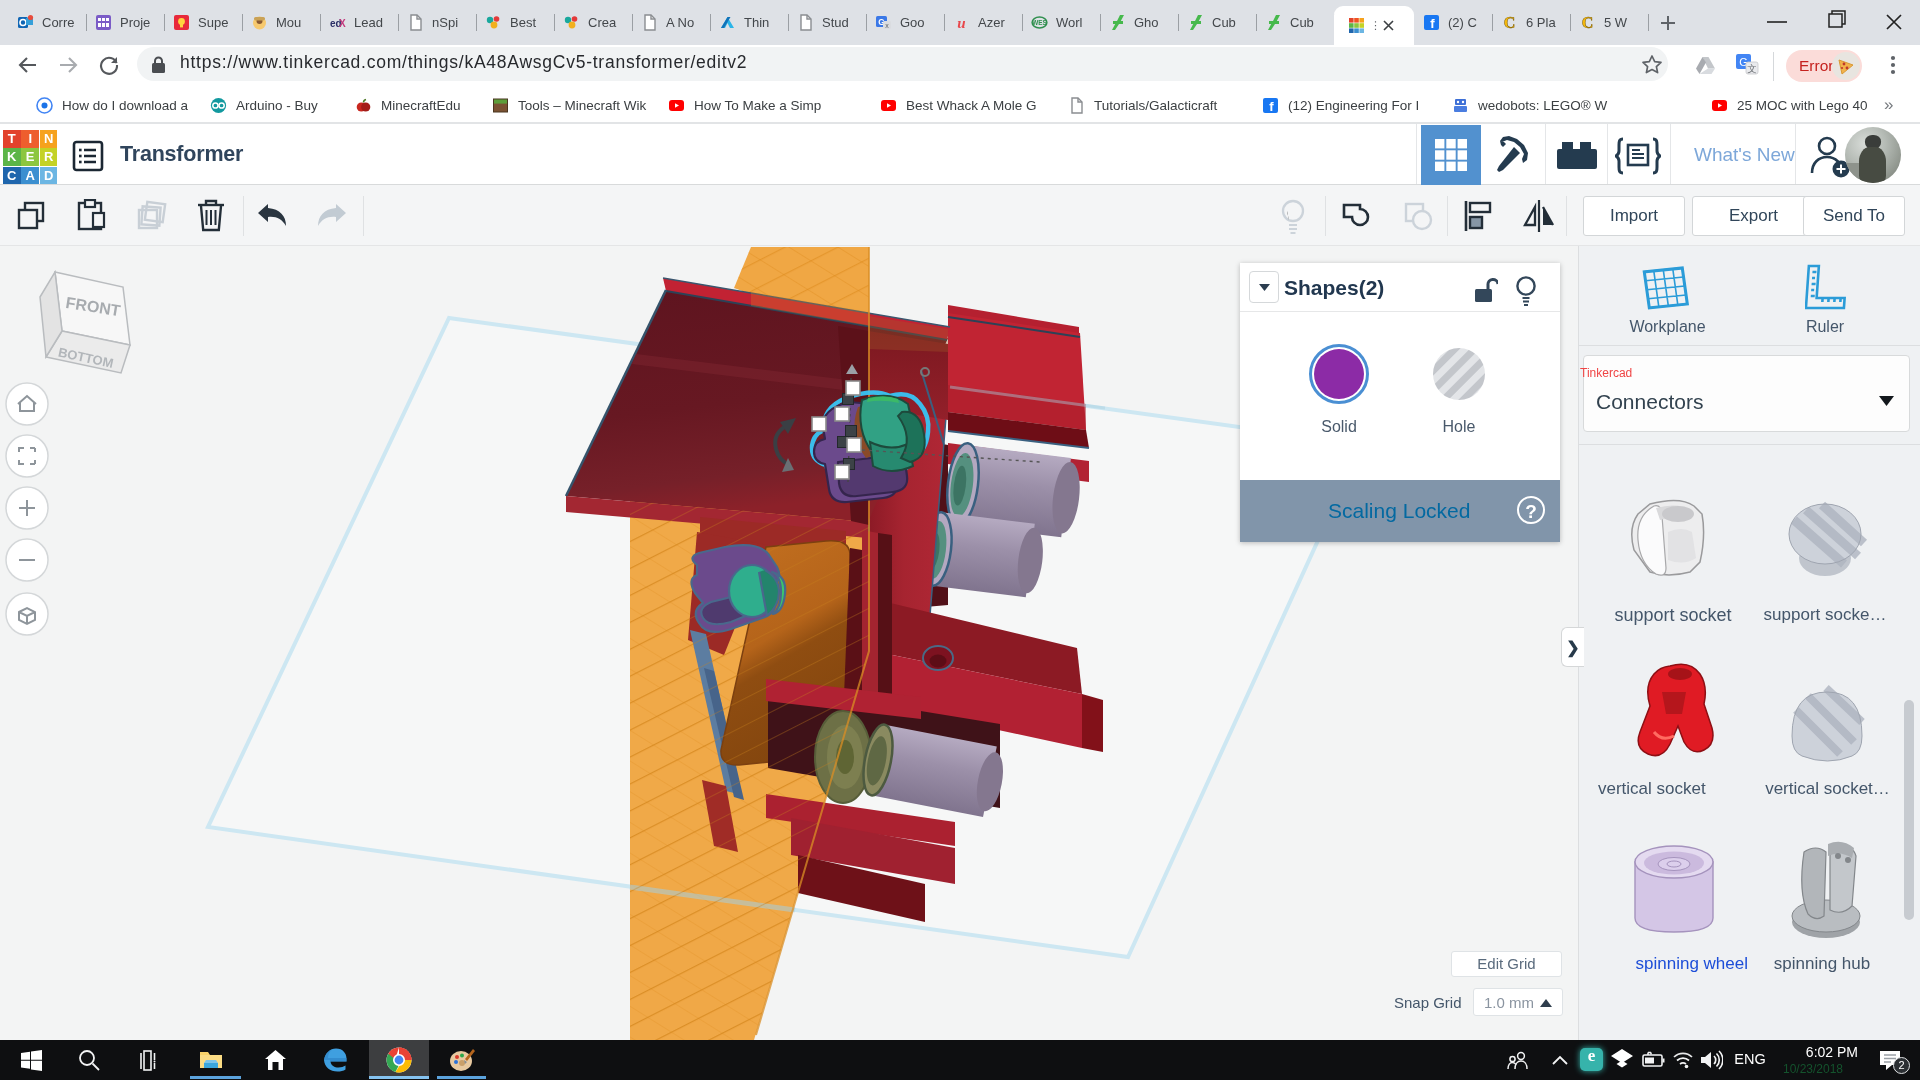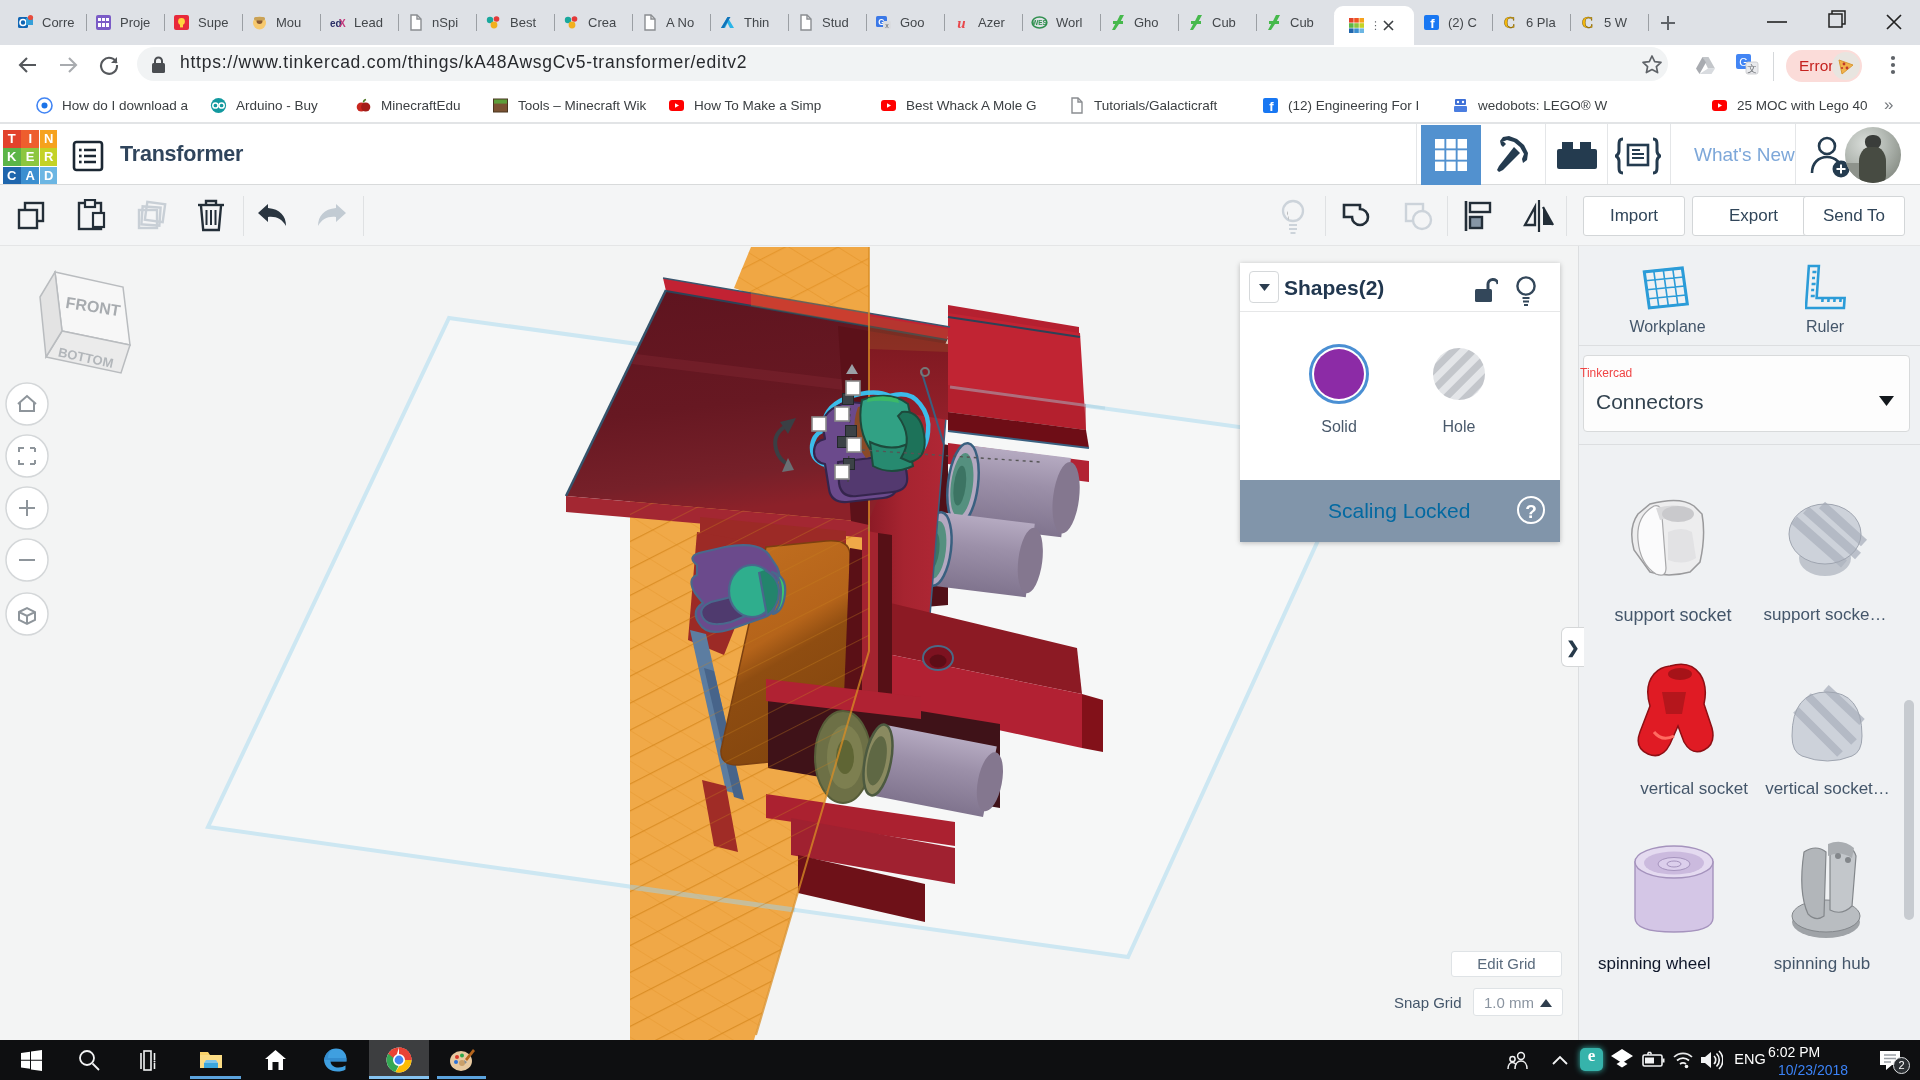--- a/index.html
+++ b/index.html
@@ -818,40 +818,40 @@
     <path d="M38 4q20 -6 30 8q8 12 4 30l8 24q4 16 -8 22t-20 -8l-6 -16l-8 18q-8 16 -22 10t-8 -22l10 -26q-6 -20 4 -32q6 -7 16 -8z" fill="#e01b24" stroke="#8e0f14" stroke-width="1.5"></path>
     <ellipse cx="48" cy="12" rx="12" ry="6" fill="#a61318"></ellipse>
     <path d="M30 30h24l-4 22h-16z" fill="#b5161c"></path>
     <path d="M22 70q8 10 20 4" fill="none" stroke="#ff6b61" stroke-width="3"></path>
   </svg>
 <svg class="ic" style="left:1788px;top:680px" width="78" height="82" viewBox="0 0 78 82">
     <path d="M4 56q0 -44 35 -44t35 44q0 16 -10 20q-24 10 -50 0q-10 -4 -10 -20z" fill="#cdd2da"></path>
     <path d="M8 30l44 44M20 16l46 46M38 8l36 34" stroke="#aeb4bf" stroke-width="8" fill="none" opacity="0.8"></path>
     <path d="M4 56q0 -44 35 -44t35 44q0 16 -10 20q-24 10 -50 0q-10 -4 -10 -20z" fill="none" stroke="#9fa5b0" stroke-width="1"></path>
   </svg>
-<div class="abs" style="left:1598px;top:779px;width:150px;text-align:right;font-size:17px;color:#44566a">vertical socket</div>
+<div class="abs" style="left:1598px;top:779px;width:150px;text-align:left;font-size:17px;color:#44566a">vertical socket</div>
 <div class="abs" style="left:1750px;top:779px;width:155px;text-align:center;font-size:17px;color:#44566a">vertical socket…</div>
 <svg class="ic" style="left:1630px;top:840px" width="88" height="100" viewBox="0 0 88 100">
     <path d="M5 22v56q0 14 39 14t39 -14V22z" fill="#d4c6e6"></path>
     <path d="M5 22v56q0 14 39 14t39 -14V22z" fill="none" stroke="#a593bd" stroke-width="1.4"></path>
     <ellipse cx="44" cy="22" rx="39" ry="16" fill="#e4daf0" stroke="#a593bd" stroke-width="1.4"></ellipse>
     <ellipse cx="44" cy="23" rx="30" ry="11.5" fill="#cbbade"></ellipse>
     <ellipse cx="44" cy="24" rx="16" ry="6.5" fill="#dccfec" stroke="#a593bd" stroke-width="1"></ellipse>
     <ellipse cx="44" cy="24" rx="7" ry="3" fill="none" stroke="#a593bd" stroke-width="1"></ellipse>
   </svg>
 <svg class="ic" style="left:1790px;top:838px" width="72" height="104" viewBox="0 0 72 104">
     <ellipse cx="36" cy="84" rx="34" ry="16" fill="#9fa3a7"></ellipse>
     <ellipse cx="36" cy="78" rx="34" ry="16" fill="#b9bdc1" stroke="#83878b" stroke-width="1"></ellipse>
     <path d="M14 14q-6 40 4 62q8 8 16 2l2 -64q-10 -8 -22 0z" fill="#b2b6ba" stroke="#83878b" stroke-width="1.2"></path>
     <path d="M40 8q22 -4 26 10l-4 50q-10 10 -22 4z" fill="#c3c7cb" stroke="#83878b" stroke-width="1.2"></path>
     <path d="M38 6q14 -6 26 4l-2 10q-12 -8 -24 -2z" fill="#a9adb1"></path>
     <circle cx="48" cy="18" r="3" fill="#83878b"></circle>
     <circle cx="58" cy="22" r="3" fill="#83878b"></circle>
   </svg>
-<div class="abs" style="left:1598px;top:954px;width:150px;text-align:left;font-size:17px;color:#0f172a">spinning wheel</div>
+<div class="abs" style="left:1598px;top:954px;width:150px;text-align:right;font-size:17px;color:#1d4ed8">spinning wheel</div>
 <div class="abs" style="left:1752px;top:954px;width:140px;text-align:center;font-size:17px;color:#44566a">spinning hub</div>
 <div class="abs" style="left:1904px;top:700px;width:10px;height:220px;background:#c7cbd0;border-radius:5px"></div>
 <div class="abs" style="left:1561px;top:627px;width:23px;height:40px;background:#fff;border:1px solid #d5d7d8;border-right:none;border-radius:6px 0 0 6px;color:#273a4a;font-size:16px;font-weight:bold;text-align:center;line-height:40px">❯</div>
 <div id="taskbar"></div>
 <svg class="ic" style="left:21px;top:1050px" width="21" height="21" viewBox="0 0 21 21">
     <g fill="#fff">
       <path d="M0 3l9-1.3V9.7H0zM10 1.5L21 0v9.7H10zM0 10.7h9v8L0 17.5zM10 10.7h11V21l-11-1.6z"></path>
     </g>
   </svg>
 <svg class="ic" style="left:78px;top:1049px" width="22" height="22" viewBox="0 0 22 22">
@@ -937,19 +937,19 @@
   </svg>
 <svg class="ic" style="left:1699px;top:1049px" width="24" height="21" viewBox="0 0 24 21">
     <path d="M2 8v6h4l6 5V3L6 8z" fill="#f2f3f4"></path>
     <g fill="none" stroke="#f2f3f4" stroke-width="1.7">
       <path d="M15 7a5.5 5.5 0 0 1 0 8"></path>
       <path d="M17.5 4.5a9 9 0 0 1 0 13"></path>
       <path d="M20 2a12.5 12.5 0 0 1 0 18"></path>
     </g>
   </svg>
 <div class="abs" style="left:1730px;top:1051px;width:40px;color:#fff;font-size:14.5px;text-align:center">ENG</div>
-<div class="abs" style="left:1768px;top:1044px;width:90px;color:#fff;font-size:14px;text-align:left">6:02 PM</div>
-<div class="abs" style="left:1768px;top:1062px;width:90px;color:#3b82f6;font-size:14px;text-align:center">10/23/2018</div>
+<div class="abs" style="left:1768px;top:1044px;width:90px;color:#fff;font-size:14px;text-align:right">6:02 PM</div>
+<div class="abs" style="left:1768px;top:1062px;width:90px;color:#14532d;font-size:12px;text-align:center">10/23/2018</div>
 <svg class="ic" style="left:1878px;top:1049px" width="24" height="22" viewBox="0 0 24 22">
     <path d="M2 2h20v14h-8l-6 5v-5H2z" fill="#fff"></path>
     <path d="M6 6h12M6 9.5h12M6 13h7" stroke="#9aa0a6" stroke-width="1.4"></path>
   </svg>
 <div class="abs" style="left:1893px;top:1057px;width:17px;height:17px;background:#2b2f33;border:1.4px solid #dfe1e3;border-radius:50%;color:#fff;font-size:11px;text-align:center;line-height:15px">2</div>
 
 </body></html>

